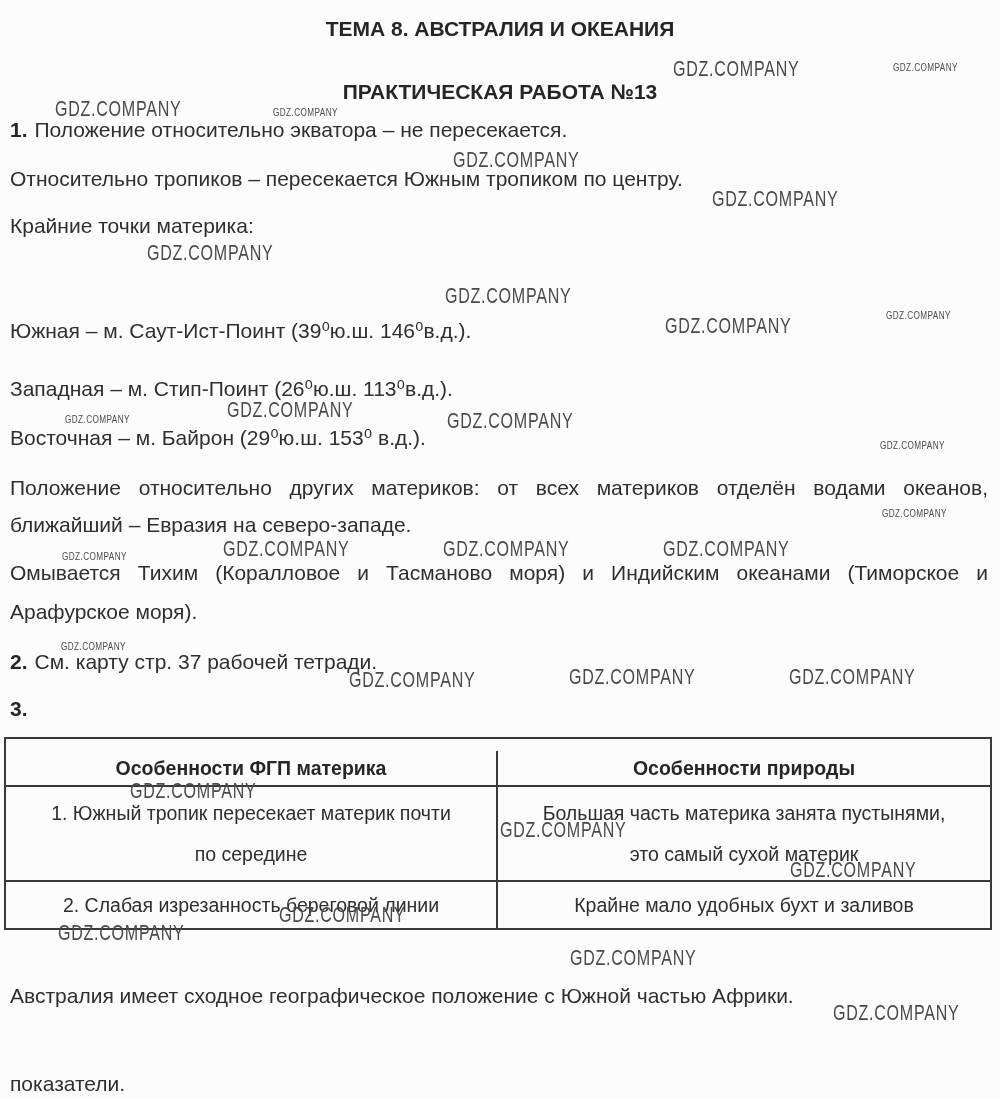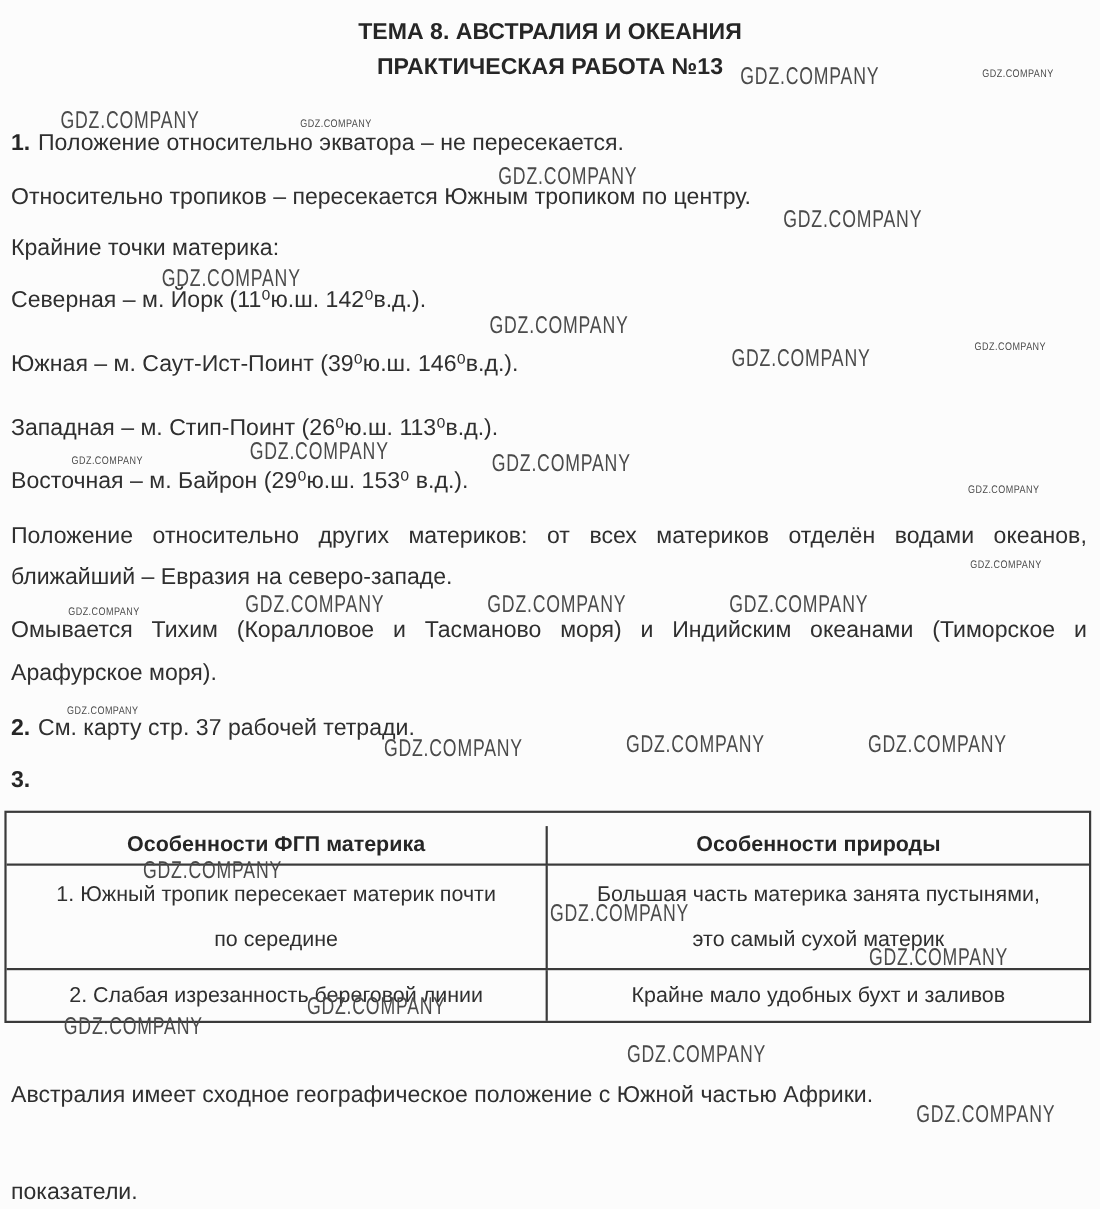--- a/index.html
+++ b/index.html
@@ -53,27 +53,26 @@
   }
   .wm-large{font-size:22px;letter-spacing:1px;transform:scaleX(0.73);}
   .wm-small{font-size:10px;letter-spacing:0.5px;transform:scaleX(0.82);}
 </style>
 </head>
 <body>
 
 <div class="page">
 
   <div class="line title" style="top:17px">ТЕМА 8. АВСТРАЛИЯ И ОКЕАНИЯ</div>
-  <div class="line title" style="top:49px">ПРАКТИЧЕСКАЯ РАБОТА №13</div>
+  <div class="line title" style="top:80px">ПРАКТИЧЕСКАЯ РАБОТА №13</div>
 
   <div class="line" style="top:118px"><span class="num">1.</span><span>Положение относительно экватора – не пересекается.</span></div>
 
   <div class="line" style="top:214px">Крайние точки материка:</div>
   <div class="line" style="top:167px">Относительно тропиков – пересекается Южным тропиком по центру.</div>
-  <div class="line" style="top:261px">Северная – м. Йорк (11⁰ю.ш. 142⁰в.д.).</div>
   <div class="line" style="top:319px">Южная – м. Саут-Ист-Поинт (39⁰ю.ш. 146⁰в.д.).</div>
   <div class="line" style="top:377px">Западная – м. Стип-Поинт (26⁰ю.ш. 113⁰в.д.).</div>
   <div class="line" style="top:426px">Восточная – м. Байрон (29⁰ю.ш. 153⁰ в.д.).</div>
 
   <div class="line just" style="top:476px">Положение относительно других материков: от всех материков отделён водами океанов,</div>
   <div class="line" style="top:513px">ближайший – Евразия на северо-западе.</div>
 
   <div class="line just" style="top:561px">Омывается Тихим (Коралловое и Тасманово моря) и Индийским океанами (Тиморское и</div>
   <div class="line" style="top:600px">Арафурское моря).</div>
 

